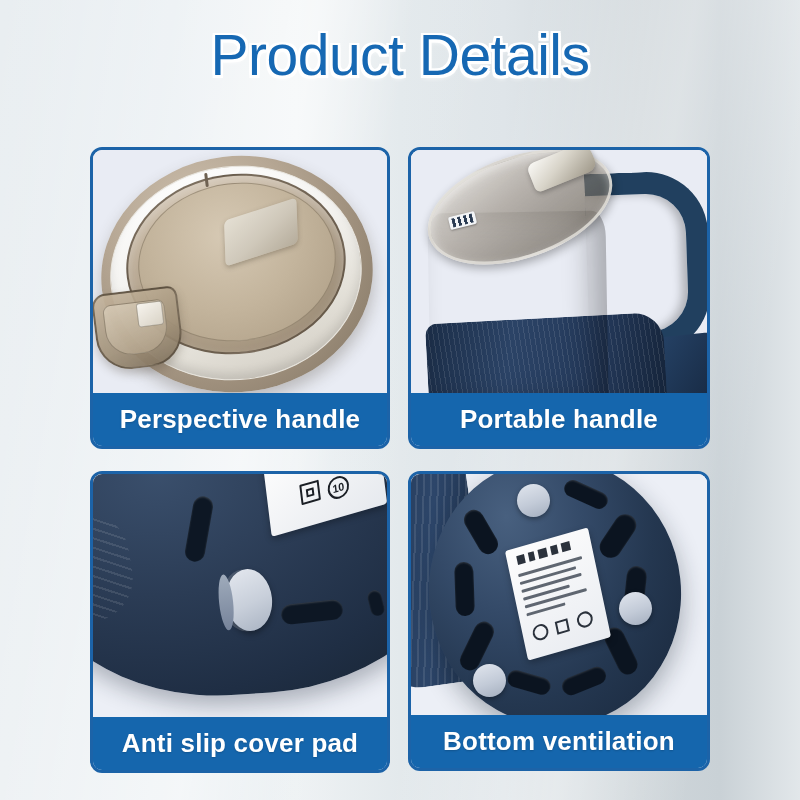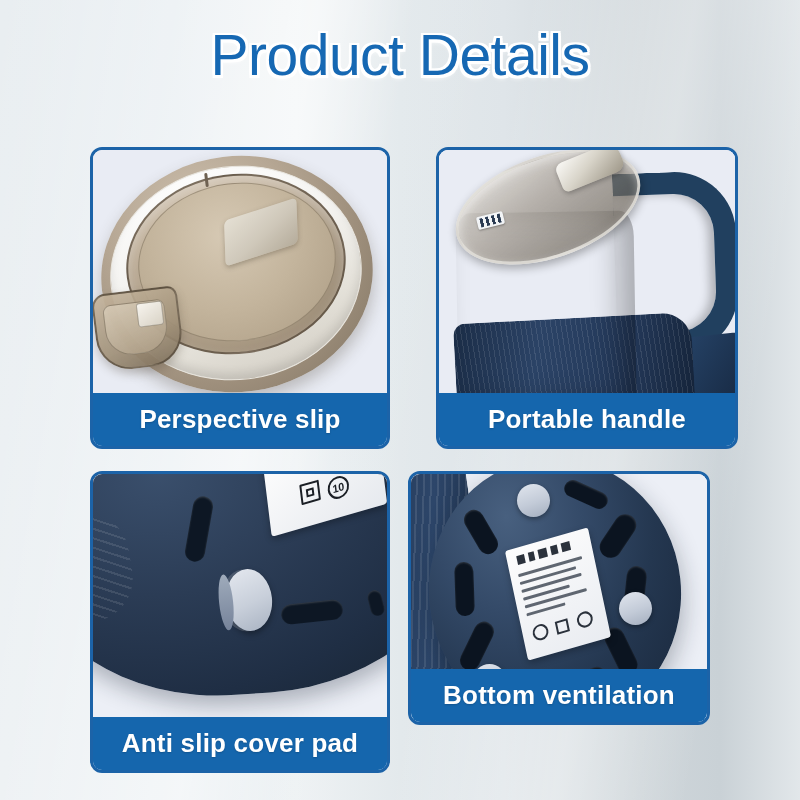--- a/index.html
+++ b/index.html
@@ -69,23 +69,23 @@
 
   
   .card {
     position: absolute;
     border: 3px solid #1c63a8;
     border-radius: 12px;
     background: #e9ecf4;
     overflow: hidden;
   }
   .card.tl { left: 90px;  top: 147px; width: 300px; height: 302px; }
-  .card.tr { left: 408px; top: 147px; width: 302px; height: 302px; margin-left: 28px; }
+  .card.tr { left: 408px; top: 147px; width: 302px; height: 302px; }
   .card.bl { left: 90px;  top: 471px; width: 300px; height: 302px; }
-  .card.br { left: 408px; top: 471px; width: 302px; height: 254px; }
+  .card.br { left: 408px; top: 471px; width: 302px; height: 300px; }
 
   .photo {
     position: absolute;
     left: 0; top: 0; right: 0;
     height: 245px;
     overflow: hidden;
     background: #e9ecf4;
   }
 
   .caption {
@@ -434,21 +434,21 @@
         <div class="cover-rim"></div>
         <div class="cover-glass"></div>
         <div class="cover-inner"></div>
         <div class="cover-chip"></div>
         <div class="cover-vent"></div>
         <div class="cover-tab"></div>
         <div class="cover-tab-in"></div>
         <div class="cover-latch"></div>
       </div>
     </div>
-    <div class="caption">Perspective slip</div>
+    <div class="caption">Perspective handle</div>
   </div>
 
   <div class="card tr">
     <div class="photo">
       <div class="handle-wrap">
         <div class="jug-handle"></div>
         <div class="jug-handle-low"></div>
         <div class="jug-lower"></div>
         <div class="jug-body"></div>
         <div class="jug-lid"></div>

